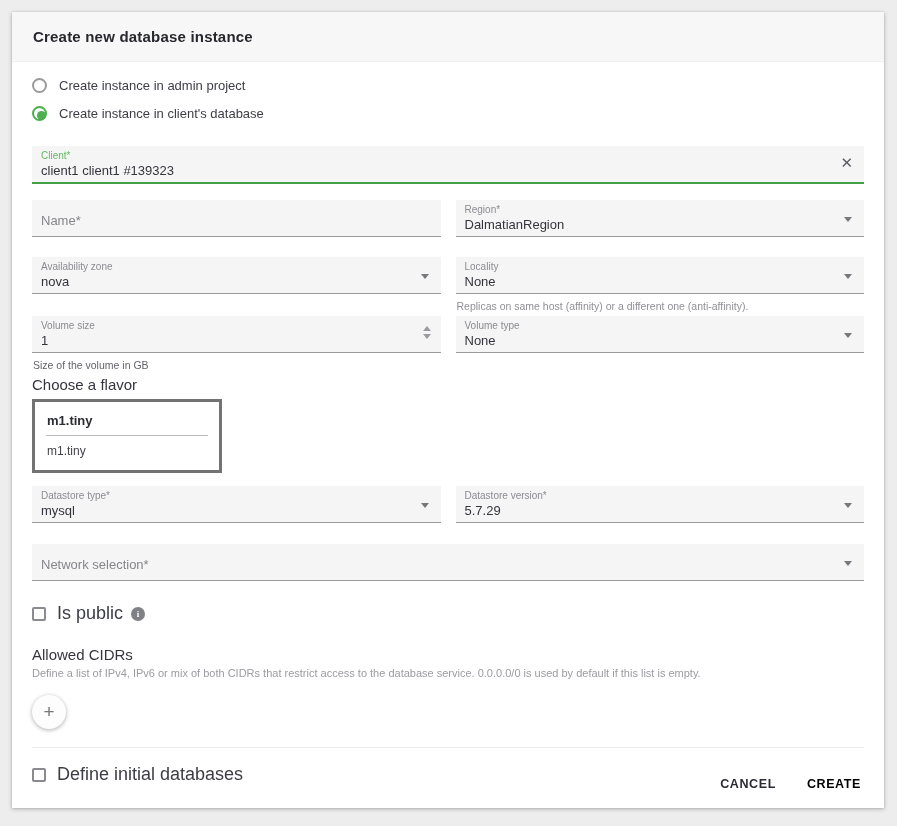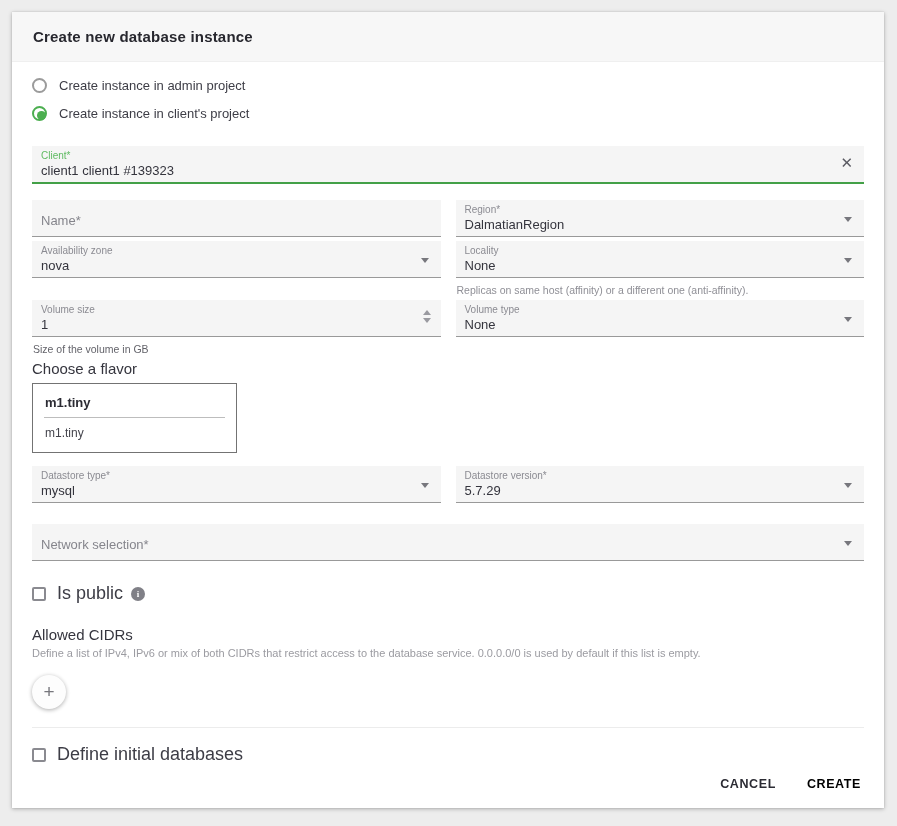--- a/index.html
+++ b/index.html
@@ -52,29 +52,29 @@
     position:absolute; right:12px; top:17px; width:0; height:0;
     border-left:4px solid transparent; border-right:4px solid transparent;
     border-top:5px solid #77777d; cursor:pointer;
   }
   .spinner { position:absolute; right:10px; top:10px; display:flex; flex-direction:column; gap:3px; cursor:pointer; }
   .spin-up { width:0; height:0; border-left:4px solid transparent; border-right:4px solid transparent; border-bottom:5px solid #9a9aa0; }
   .spin-down { width:0; height:0; border-left:4px solid transparent; border-right:4px solid transparent; border-top:5px solid #9a9aa0; }
 
   .grid-row { display:grid; grid-template-columns:1fr 1fr; column-gap:15px; }
   .row-1 { margin-top:16px; }
-  .row-2 { margin-top:4px; }
+  .row-2 { margin-top:20px; }
   .row-3 { margin-top:3px; }
   .row-4 { margin-top:13px; }
   .helper { font-size:10.5px; color:#8f8f96; margin:6px 0 0 1px; line-height:13px; }
   .helper.dark { color:#63636a; }
 
   .section-heading { font-size:15px; color:#35353e; margin-top:4px; font-weight:normal; }
   .flavor-card {
-    width:205px; border:1px solid #737373; margin-top:6px; background:#fff;
+    width:190px; border:3px solid #737373; margin-top:6px; background:#fff;
   }
   .flavor-head {
     font-size:13px; font-weight:bold; color:#2b2b33;
     padding:11px 12px 7px 12px;
   }
   .flavor-head-rule { border-bottom:1px solid #bdbdbd; margin:0 11px; }
   .flavor-item { font-size:12px; color:#44444c; padding:8px 12px 12px 12px; cursor:pointer; }
 
   .network-field { margin-top:21px; }
 
@@ -120,21 +120,21 @@
 
     <div class="dialog-body">
 
       <div class="radio-group">
         <div class="radio-row">
           <span class="radio-circle"></span>
           <span class="radio-label">Create instance in admin project</span>
         </div>
         <div class="radio-row">
           <span class="radio-circle selected"></span>
-          <span class="radio-label">Create instance in client's project</span>
+          <span class="radio-label">Create instance in client's database</span>
         </div>
       </div>
 
       <div class="field client">
         <span class="f-label">Client*</span>
         <span class="f-value">client1 client1 #139323</span>
         <span class="clear-x">✕</span>
       </div>
 
       <div class="grid-row row-1">

